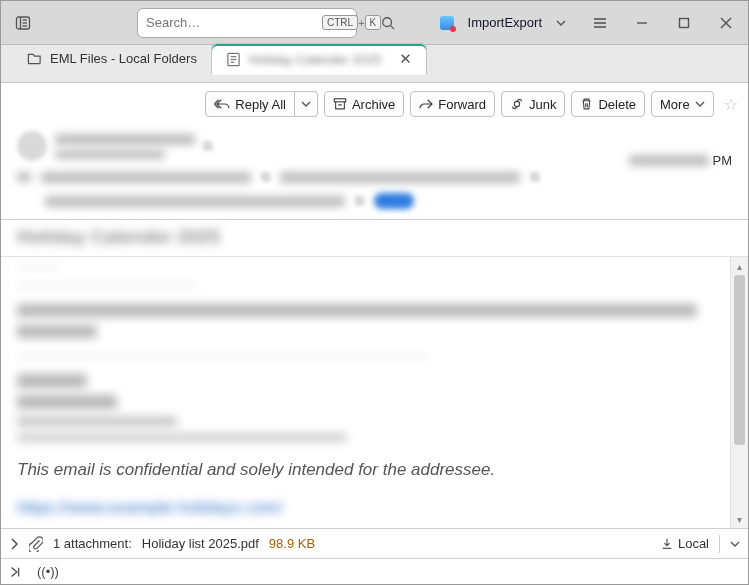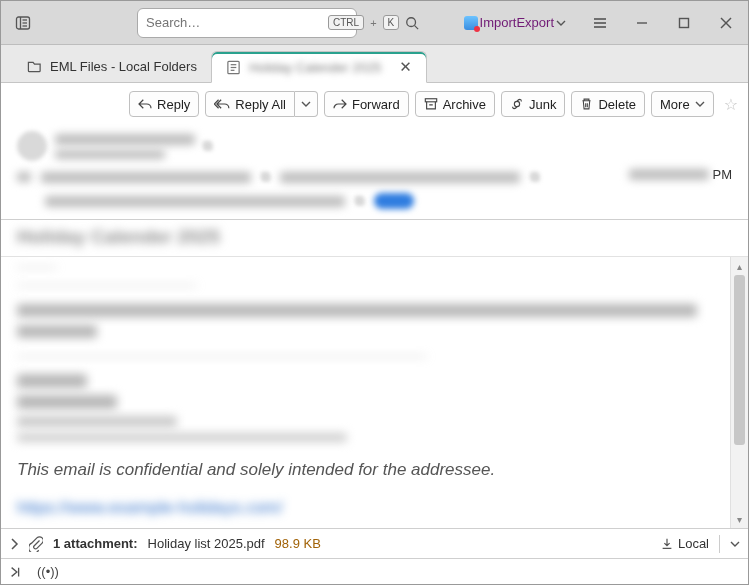--- a/index.html
+++ b/index.html
@@ -1,55 +1,55 @@
 <!DOCTYPE html>
 <html><head>
 <meta charset="utf-8">
 <style>
 * { box-sizing: border-box; margin: 0; padding: 0; font-family: -apple-system, "Segoe UI", sans-serif; font-size: 13px; }
 body { width: 749px; height: 585px; background: #fff; display: flex; flex-direction: column; border: 1px solid #999; overflow: hidden; }
 .titlebar { height: 44px; background: #d9d9d9; display: flex; align-items: center; padding: 0 4px; gap: 6px; border-bottom: 1px solid #bdbdbd; }
 .ico-btn { width: 36px; height: 32px; display: flex; align-items: center; justify-content: center; background: transparent; border: none; color: #4a4a4a; }
-.search-wrap { display: flex; align-items: center; border: 1px solid #aaa; background: #fff; border-radius: 6px; height: 30px; width: 220px; margin-left: 90px; padding: 0 8px; gap: 6px; color: #777; }
+.search-wrap { display: flex; align-items: center; border: 1px solid #aaa; background: #fff; border-radius: 6px; height: 30px; width: 220px; margin-left: 90px; padding: 0 8px; color: #777; }
 .search-wrap input { flex: 1; border: 0; outline: 0; font-size: 13px; background: transparent; }
 .kbd { font-size: 10px; border: 1px solid #999; border-radius: 3px; padding: 1px 4px; background: #f2f2f2; color: #555; }
 .plus { font-size: 11px; color: #777; }
 .spacer { flex: 1; }
-.import-btn { display: flex; align-items: center; gap: 2px; height: 30px; padding: 0 10px; border: none; background: transparent; color: #701a75; }
+.import-btn { display: flex; align-items: center; gap: 14px; height: 30px; padding: 0 10px; border: none; background: transparent; color: #0f172a; }
 .import-dot { width: 14px; height: 14px; border-radius: 3px; background: linear-gradient(#6cc3ff,#3a8de0); position: relative; }
 .import-dot::after { content: ""; position: absolute; right: -2px; bottom: -2px; width: 6px; height: 6px; background: #e34; border-radius: 50%; }
-.tabstrip { height: 38px; background: #e9e9e9; display: flex; align-items: flex-end; padding: 0 12px; border-bottom: 1px solid #c5c5c5; gap: 0; }
+.tabstrip { height: 38px; background: #e9e9e9; display: flex; align-items: flex-end; padding: 8px 12px; border-bottom: 1px solid #c5c5c5; gap: 0; }
 .tab { height: 32px; display: flex; align-items: center; gap: 8px; padding: 0 14px; color: #333; border-top-left-radius: 6px; border-top-right-radius: 6px; }
 .tab.inactive { background: transparent; }
 .tab.active { background: #fff; border: 1px solid #c5c5c5; border-bottom: 1px solid #fff; box-shadow: inset 0 2px 0 #2aa18e; margin-bottom: -1px; }
 .tab .close { margin-left: 10px; font-size: 15px; color: #555; }
 .tab .blur { filter: blur(3px); color: #7a7a7a; font-weight: 500; }
 .actionbar { height: 42px; display: flex; align-items: center; justify-content: flex-end; gap: 6px; padding: 4px 10px 4px 10px; }
 .split { display: inline-flex; align-items: stretch; }
 .abtn { display: flex; align-items: center; gap: 5px; height: 26px; padding: 0 8px; border: 1px solid #c0c0c0; background: #fdfdfd; border-radius: 4px; color: #222; }
 .split .abtn:first-child { border-top-right-radius: 0; border-bottom-right-radius: 0; }
 .split .dd { border-top-left-radius: 0; border-bottom-left-radius: 0; border-left: 0; padding: 0 6px; }
 .star { color: #c4c4c4; font-size: 16px; margin-left: 4px; }
 .header { padding: 2px 16px 6px 16px; border-bottom: 1px solid #cfcfcf; position: relative; }
 .hrow { display: flex; align-items: center; gap: 8px; padding: 4px 0; }
 .avatar { width: 30px; height: 30px; border-radius: 50%; background: #d9d9d9; filter: blur(2px); }
 .b { filter: blur(4px); background: #bdbdbd; border-radius: 3px; height: 11px; }
 .chip { filter: blur(3px); width: 40px; height: 16px; background: #2f7de0; border-radius: 8px; display: inline-block; }
-.time { position: absolute; right: 16px; top: 42px; color: #333; font-size: 12px; display: flex; gap: 4px; align-items: center; }
+.time { position: absolute; right: 16px; top: 28px; color: #333; font-size: 12px; display: flex; gap: 4px; align-items: center; }
 .time .b { width: 80px; }
 .subject { filter: blur(5px); color: #8a8a8a; font-size: 19px; font-weight: 600; padding: 6px 16px 8px; }
 .body { flex: 1; overflow: hidden; position: relative; padding: 10px 26px 10px 16px; border-top: 1px solid #e2e2e2; display: flex; flex-direction: column; gap: 18px; }
 .scroll { position: absolute; right: 0; top: 0; bottom: 0; width: 18px; background: #f2f2f2; border-left: 1px solid #e0e0e0; }
 .scroll .arrow { height: 18px; display: flex; align-items: center; justify-content: center; color: #888; font-size: 10px; }
 .scroll .thumb { position: absolute; top: 18px; left: 3px; right: 3px; height: 170px; background: #c7c7c7; border-radius: 3px; }
 .bl { filter: blur(5px); background: #b7b7b7; border-radius: 3px; height: 13px; }
 .disclaimer { font-style: italic; color: #555; font-size: 17px; }
 .link { filter: blur(5px); color: #2a6cc8; font-size: 17px; }
 .attbar { height: 30px; border-top: 1px solid #cfcfcf; display: flex; align-items: center; padding: 0 8px; gap: 10px; color: #333; }
-.attbar .cnt { font-weight: 700; }
+.attbar .cnt { font-weight: 400; }
 .attbar .size { color: #a16207; }
 .save-btn { display: flex; align-items: center; gap: 4px; }
 .statusbar { height: 26px; border-top: 1px solid #cfcfcf; display: flex; align-items: center; padding: 0 8px; gap: 14px; color: #444; }
 svg { display: block; }
 </style>
 </head>
 <body>
 
 <div class="titlebar">
   <button class="ico-btn">
@@ -123,51 +123,45 @@
           <line x1="5" y1="8" x2="11" y2="8"></line>
           <line x1="5" y1="11" x2="9" y2="11"></line>
         </svg>
     </span>
     <span class="blur">Holiday Calender 2025</span>
     <span class="close">✕</span>
   </div>
 </div>
 
 <div class="actionbar">
-  <button class="abtn">
-    <svg width="14" height="12" viewBox="0 0 16 14" stroke="#444" fill="none" stroke-width="1.4">
-        <path d="M6 2L1 7l5 5M1 7h9a5 5 0 0 1 5 5"></path>
-      </svg>
-    <span>Reply</span>
-  </button>
   <span class="split">
     <button class="abtn">
       <svg width="16" height="12" viewBox="0 0 18 14" stroke="#444" fill="none" stroke-width="1.4">
           <path d="M8 2L3 7l5 5M5 2L0 7l5 5M3 7h9a5 5 0 0 1 5 5"></path>
         </svg>
       <span>Reply All</span>
     </button>
     <button class="abtn dd">
       <svg width="10" height="10" viewBox="0 0 10 10">
           <path d="M1 3l4 4 4-4" stroke="#555" fill="none" stroke-width="1.4"></path>
         </svg>
     </button>
   </span>
   <button class="abtn">
-    <svg width="14" height="12" viewBox="0 0 16 14" stroke="#444" fill="none" stroke-width="1.4">
-        <path d="M10 2l5 5-5 5M15 7H6a5 5 0 0 0-5 5"></path>
-      </svg>
-    <span>Forward</span>
-  </button>
-  <button class="abtn">
     <svg width="14" height="14" viewBox="0 0 16 16" stroke="#444" fill="none" stroke-width="1.3">
         <rect x="1.5" y="2" width="13" height="3.5"></rect>
         <path d="M3 5.5v8h10v-8M6 9h4"></path>
       </svg>
     <span>Archive</span>
+  </button>
+  <button class="abtn">
+    <svg width="14" height="12" viewBox="0 0 16 14" stroke="#444" fill="none" stroke-width="1.4">
+        <path d="M10 2l5 5-5 5M15 7H6a5 5 0 0 0-5 5"></path>
+      </svg>
+    <span>Forward</span>
   </button>
   <button class="abtn">
     <svg width="14" height="14" viewBox="0 0 16 16" stroke="#444" fill="none" stroke-width="1.3">
         <circle cx="8" cy="8" r="3"></circle>
         <path d="M8 5c2-3 5-3 5 0M8 11c-2 3-5 3-5 0"></path>
       </svg>
     <span>Junk</span>
   </button>
   <button class="abtn">
     <svg width="13" height="14" viewBox="0 0 16 16" stroke="#444" fill="none" stroke-width="1.3">

